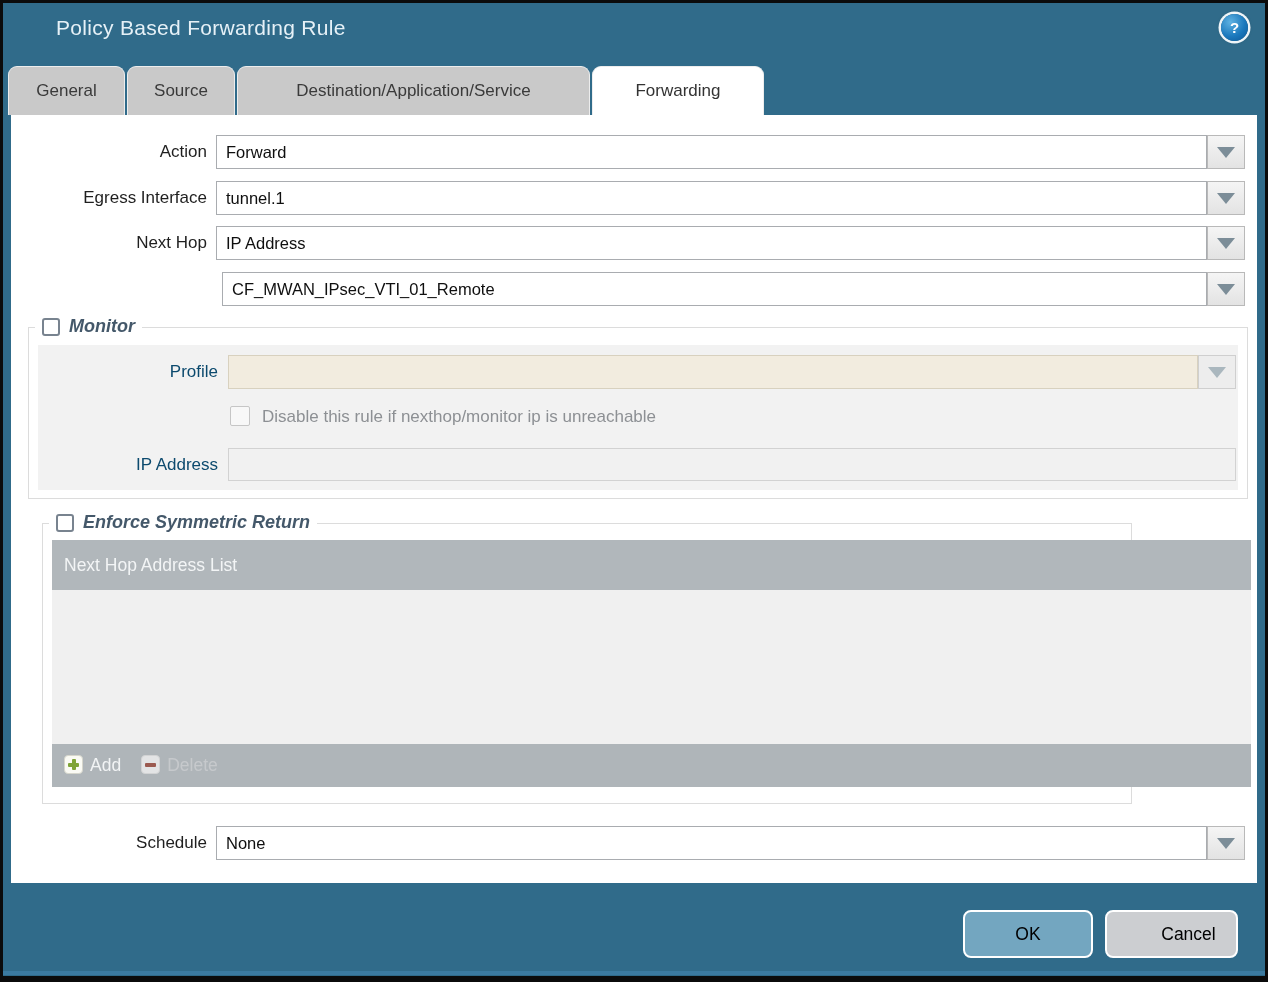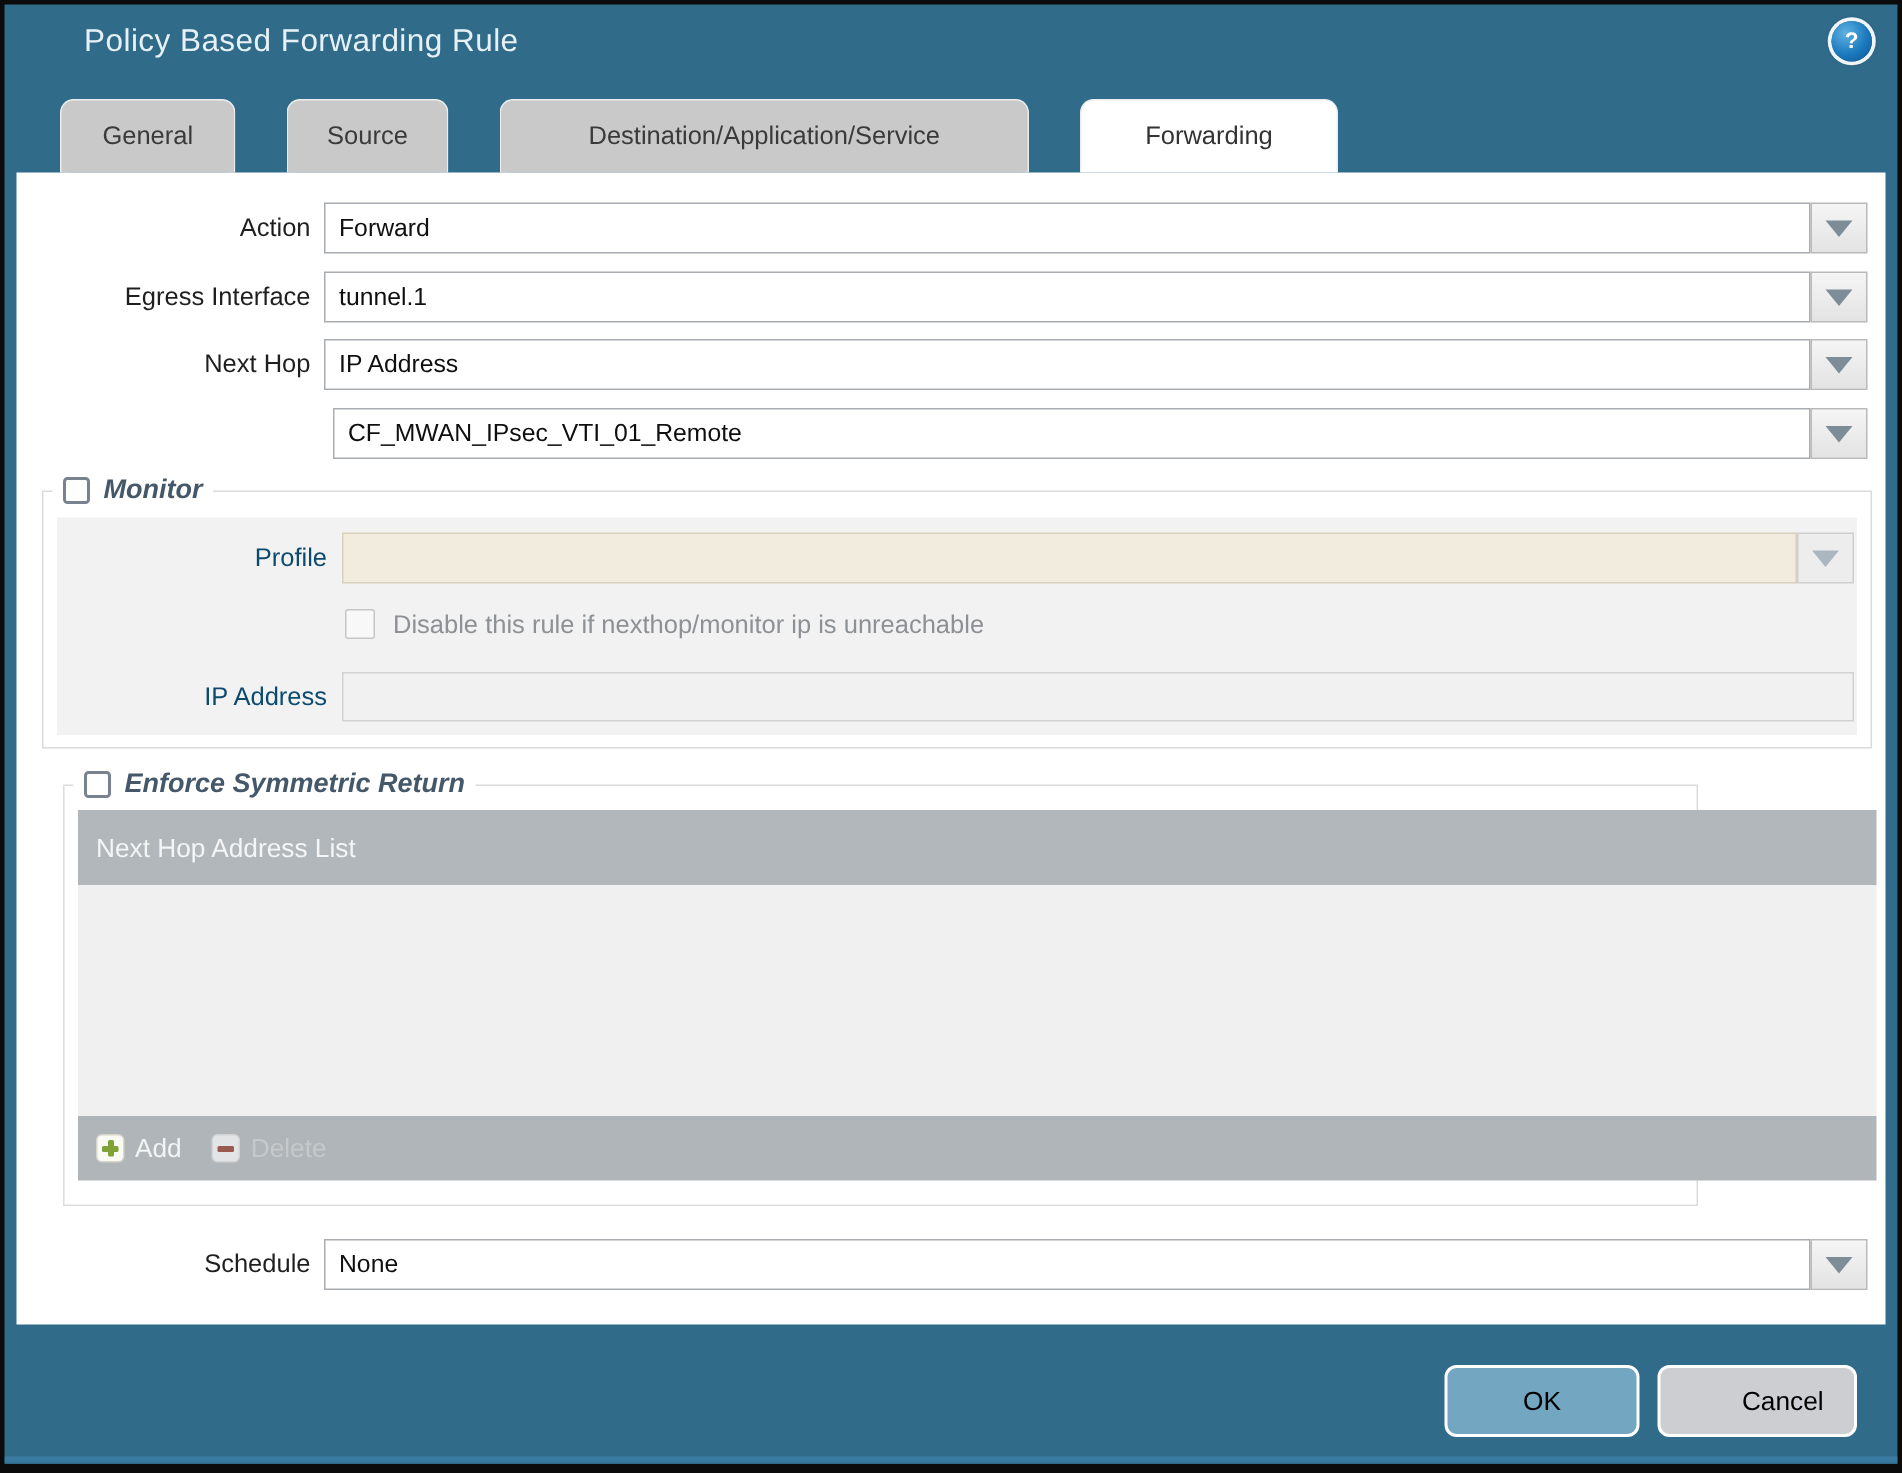--- a/index.html
+++ b/index.html
@@ -11,21 +11,21 @@
          letter-spacing:.3px;font-weight:400;margin-left:40px;}
   .help{position:absolute;right:17px;top:11px;width:27px;height:27px;border-radius:50%;
         background:radial-gradient(circle at 35% 30%, #5fb2e2 0%, #1b79bd 55%, #0a5494 100%);
         box-shadow:0 0 0 2.5px rgba(250,253,255,.95), 0 0 4px rgba(0,0,0,.35);
         display:flex;align-items:center;justify-content:center;cursor:pointer;}
   .help span{color:#fff;font-weight:bold;font-size:15px;line-height:1;}
   
   .tabs{position:absolute;left:5px;top:63px;display:flex;gap:2px;height:49px;}
   .tab{height:49px;background:#c9c9c9;border:1px solid #ededed;border-bottom:none;
        border-radius:9px 9px 0 0;display:flex;align-items:center;justify-content:center;
-       font-size:17px;color:#3a3a3a;cursor:pointer;margin-left:32px;}
+       font-size:17px;color:#3a3a3a;cursor:pointer;}
   .tab.active{background:#ffffff;color:#333;}
   .tab.t1{width:117px}.tab.t2{width:108px}.tab.t3{width:353px}.tab.t4{width:172px}
   
   .panel{position:absolute;left:8px;top:112px;width:1246px;height:768px;background:#fff;}
   .flabel{position:absolute;left:0;width:196px;text-align:right;font-size:17px;
           color:#1f1f1f;line-height:34px;}
   .input{position:absolute;height:34px;background:#fff;border:1px solid #a9acb0;
          font-size:16.5px;color:#0f0f0f;line-height:32px;padding:0 9px;overflow:hidden;
          white-space:nowrap;}
   .ddbtn{position:absolute;width:38px;height:34px;background:linear-gradient(#f5f5f5,#e3e3e3);
@@ -48,21 +48,21 @@
   .dcbx{position:absolute;width:20px;height:20px;background:#f8f8f8;border:1px solid #c6c6c6;
         border-radius:2px;}
   .dcblabel{position:absolute;font-size:17px;color:#8d9094;line-height:20px;}
   
   .tbl{position:absolute;left:9px;top:16px;width:1199px;}
   .tbl-head{height:50px;background:#b1b7bb;color:#f3f5f6;font-size:17.5px;
             display:flex;align-items:center;padding-left:12px;}
   .tbl-body{height:154px;background:#f0f0f0;}
   .tbl-foot{height:43px;background:#afb5b9;display:flex;align-items:center;
             padding-left:12px;gap:20px;}
-  .tbtn{display:flex;align-items:center;gap:7px;cursor:pointer;}
+  .tbtn{display:flex;align-items:flex-start;gap:7px;cursor:pointer;}
   .tbtn .txt{font-size:17.5px;color:#f2f4f5;}
   .tbtn.disabled{cursor:default;}
   .tbtn.disabled .txt{color:#c6c9cc;}
   .icsq{position:relative;width:19px;height:19px;border-radius:4px;background:#fafaf4;
         border:1px solid #d6d6cc;}
   .icsq.gray{background:#e3e4e5;border-color:#d2d3d4;}
   .bar-h,.bar-v{position:absolute;background:#7fa337;border-radius:1px;}
   .bar-h{width:11px;height:4px;left:3px;top:6.5px;}
   .bar-v{width:4px;height:11px;left:6.5px;top:3px;}
   .bar-h.brown{background:#9b5a50;}

